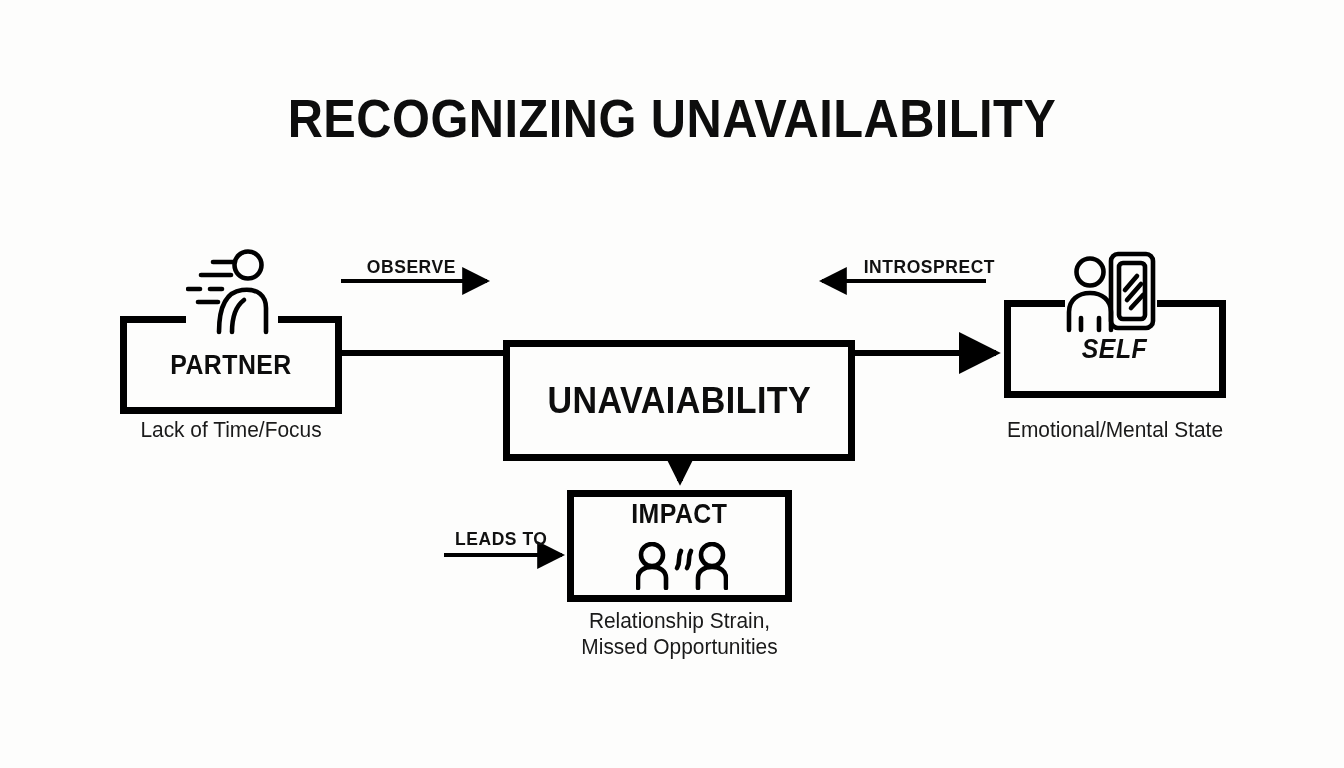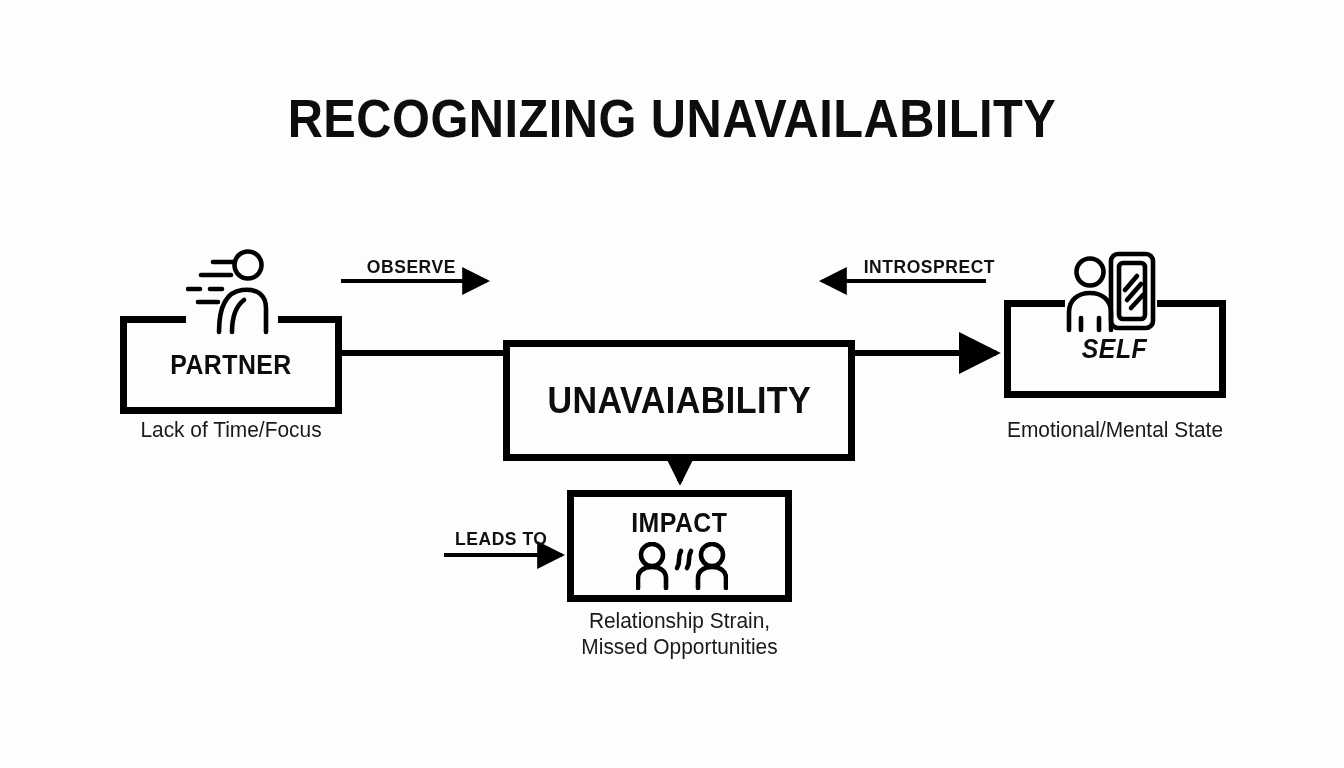--- a/index.html
+++ b/index.html
@@ -81,21 +81,21 @@
   }
   #node-self .node-label { font-size: 27px; }
 
   #node-impact {
     left: 567px;
     top: 490px;
     width: 225px;
     height: 112px;
     flex-direction: column;
     justify-content: flex-start;
-    padding-top: 13px;
+    padding-top: 4px;
   }
   #node-impact .node-label { font-size: 27px; }
 
   
   .caption {
     position: absolute;
     text-align: center;
     font-size: 22px;
     line-height: 1.18;
     color: #1a1a1a;

